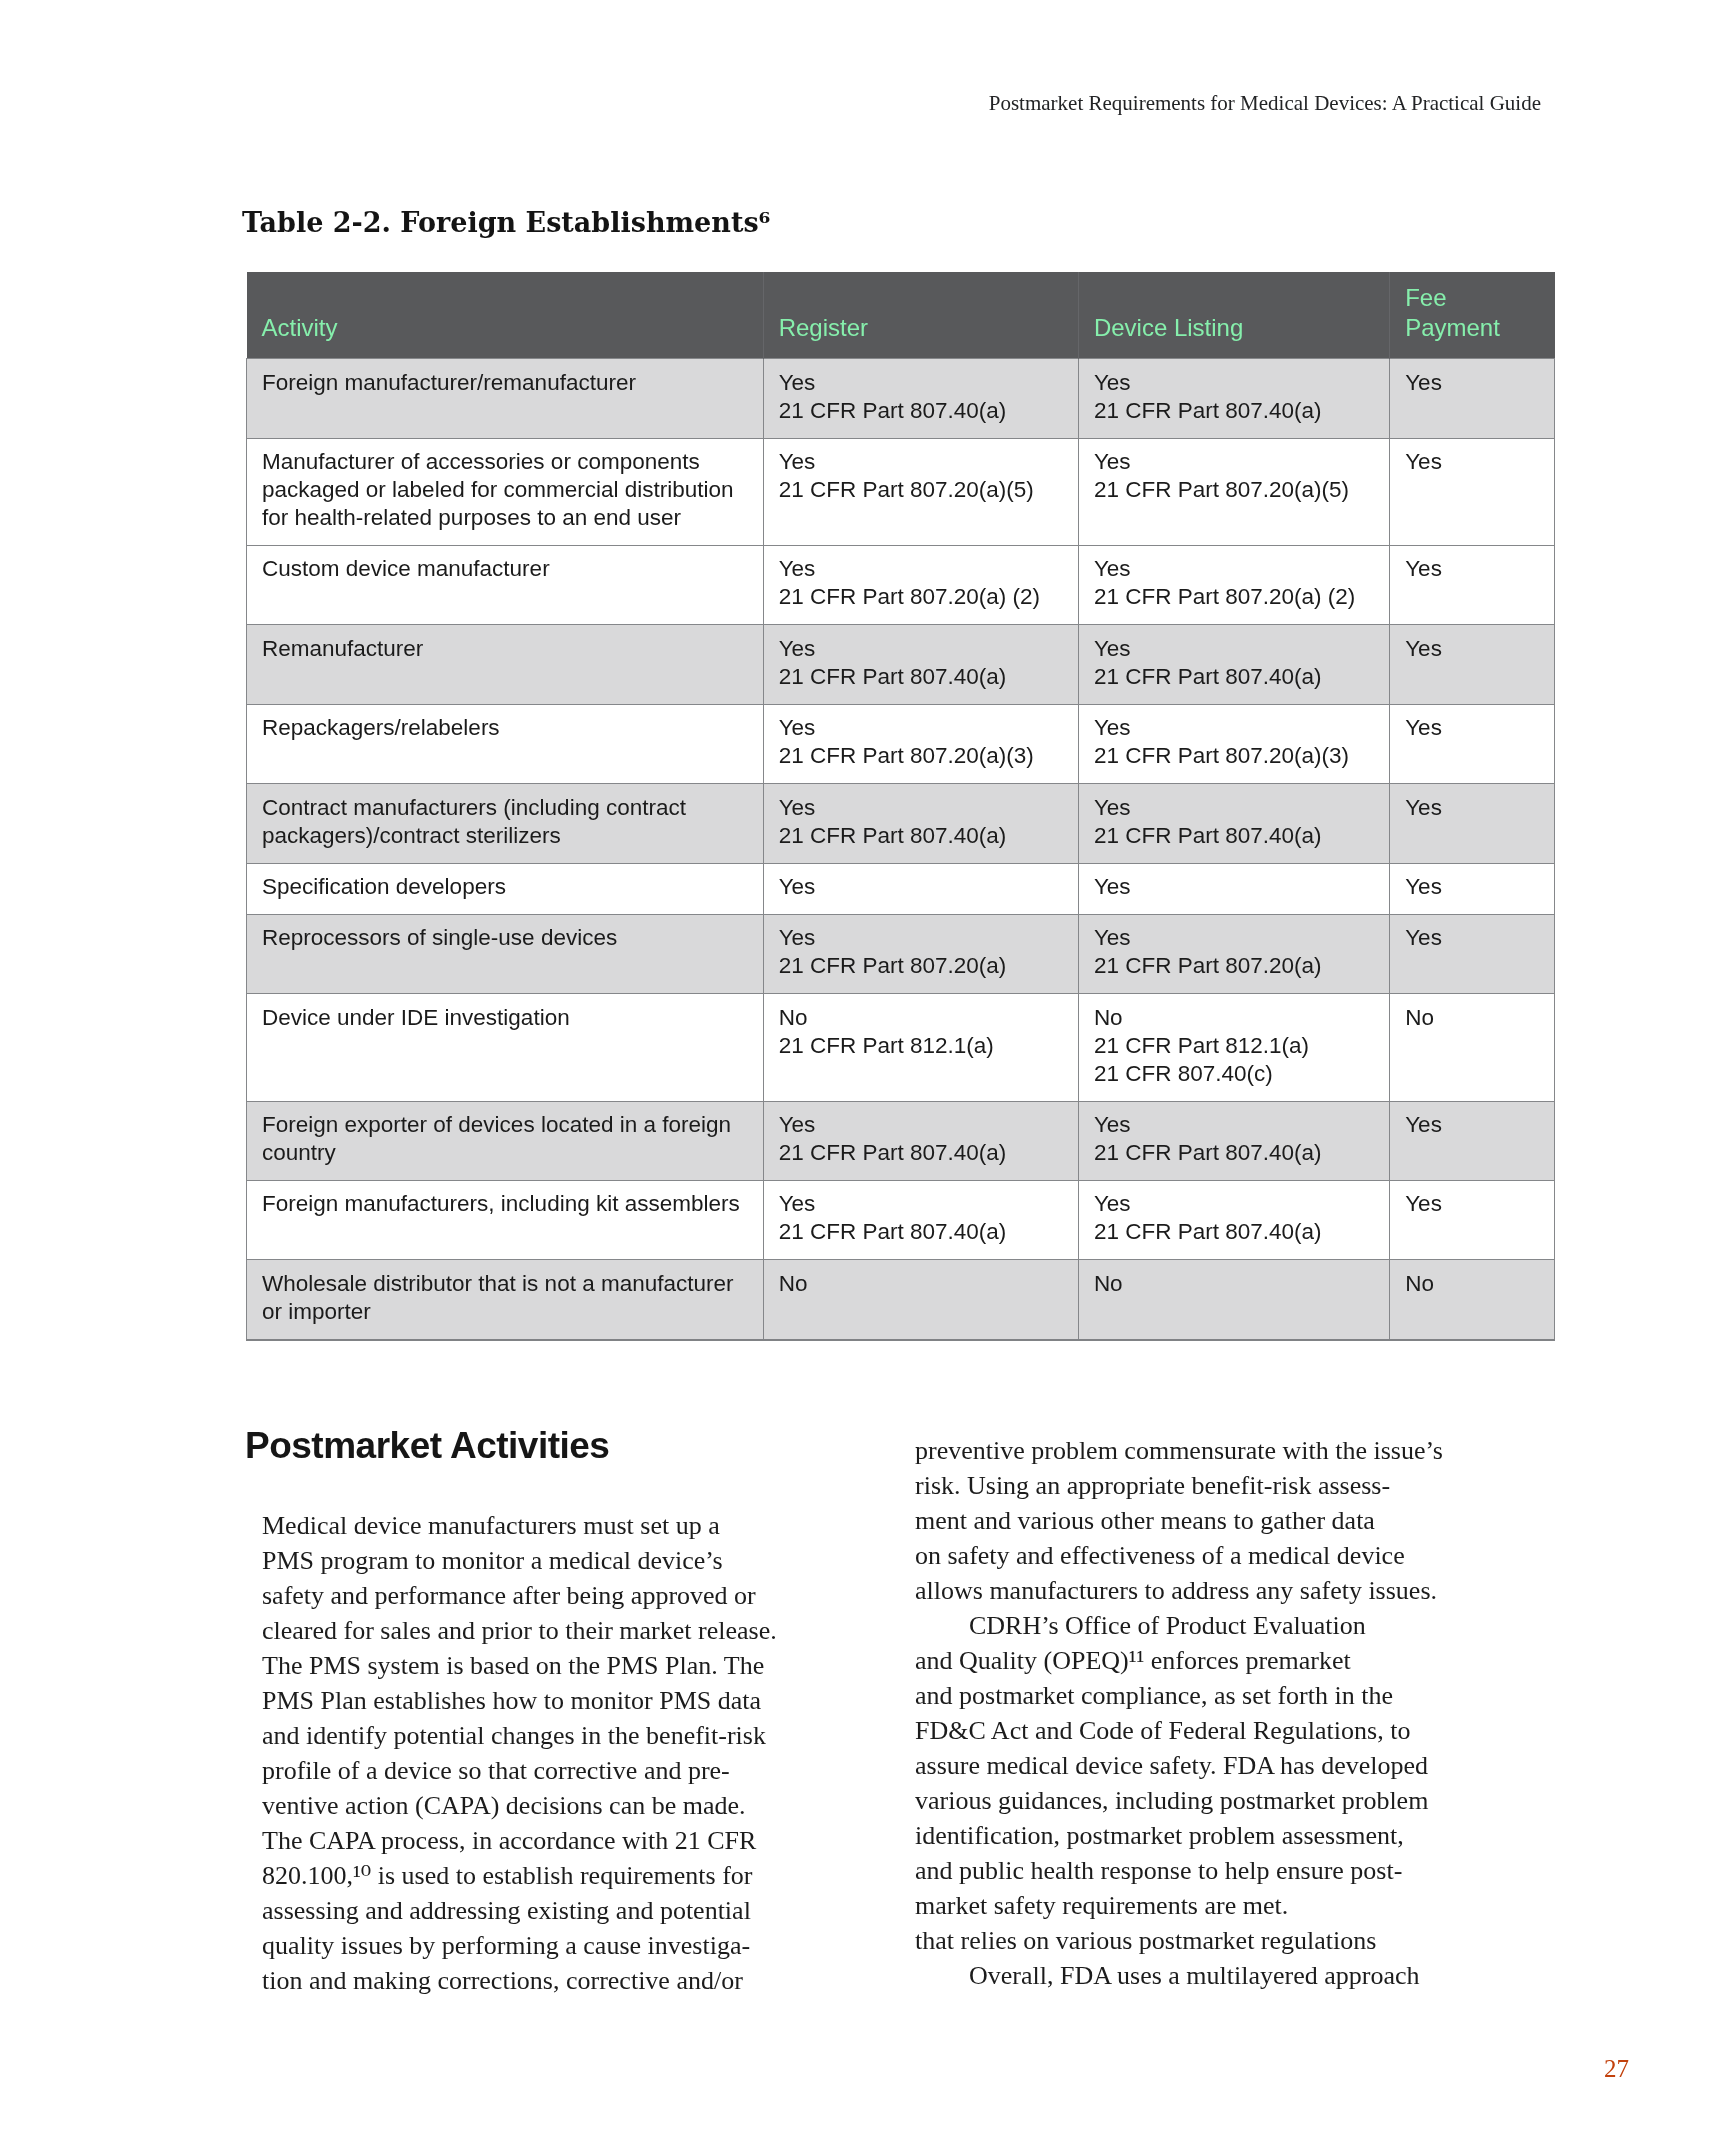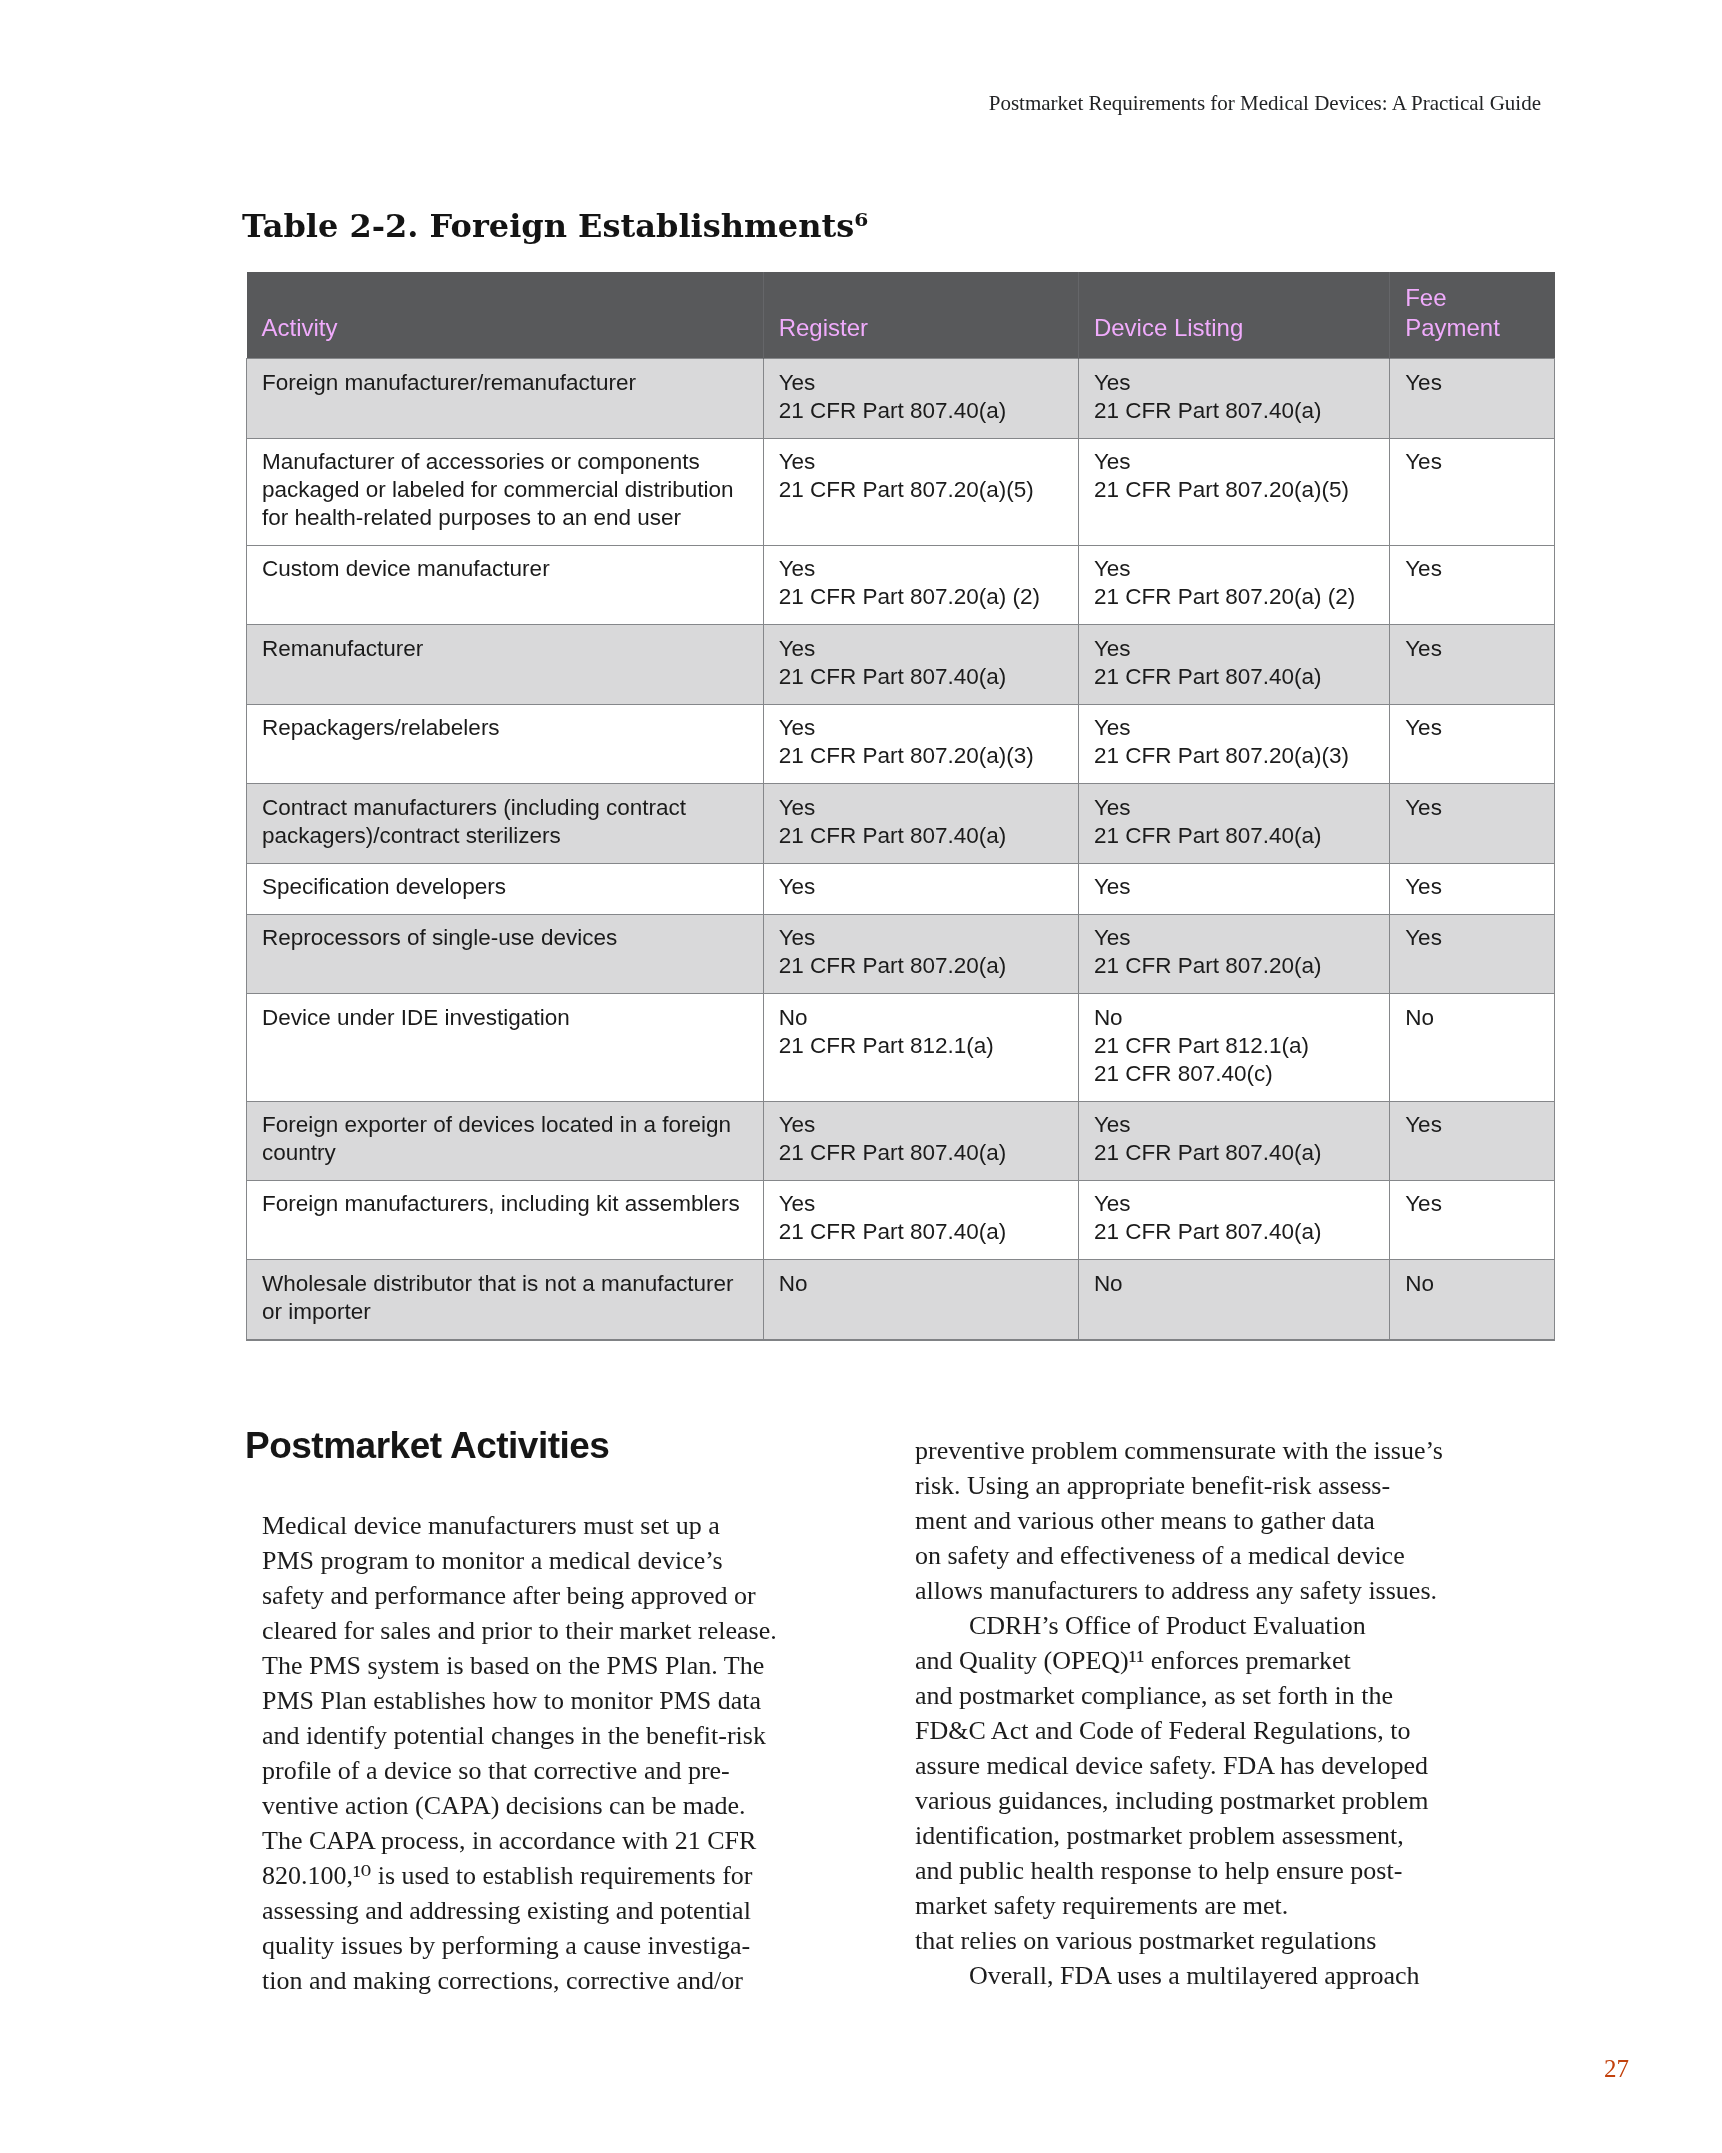--- a/index.html
+++ b/index.html
@@ -24,37 +24,37 @@
     white-space: nowrap;
   }
 
   
   .table-title {
     position: absolute;
     left: 242px;
     top: 207px;
     font-family: "DejaVu Serif", "Liberation Serif", serif;
     font-weight: 700;
-    font-size: 32px;
+    font-size: 27px;
     color: #141414;
     white-space: nowrap;
   }
 
   
   table.fed-table {
     position: absolute;
     left: 246px;
     top: 272px;
     width: 1309px;
     border-collapse: collapse;
     table-layout: fixed;
   }
   table.fed-table th {
     background: #58595b;
-    color: #f0abfc;
+    color: #86efac;
     text-align: left;
     vertical-align: bottom;
     padding: 11.2px 11.2px 15px 15px;
     font-family: "Liberation Sans", "DejaVu Sans", sans-serif;
     font-size: 24px;
     font-weight: 400;
     line-height: 30px;
     border: 0;
   }
   table.fed-table th + th { border-left: 1.9px solid #656669; }

